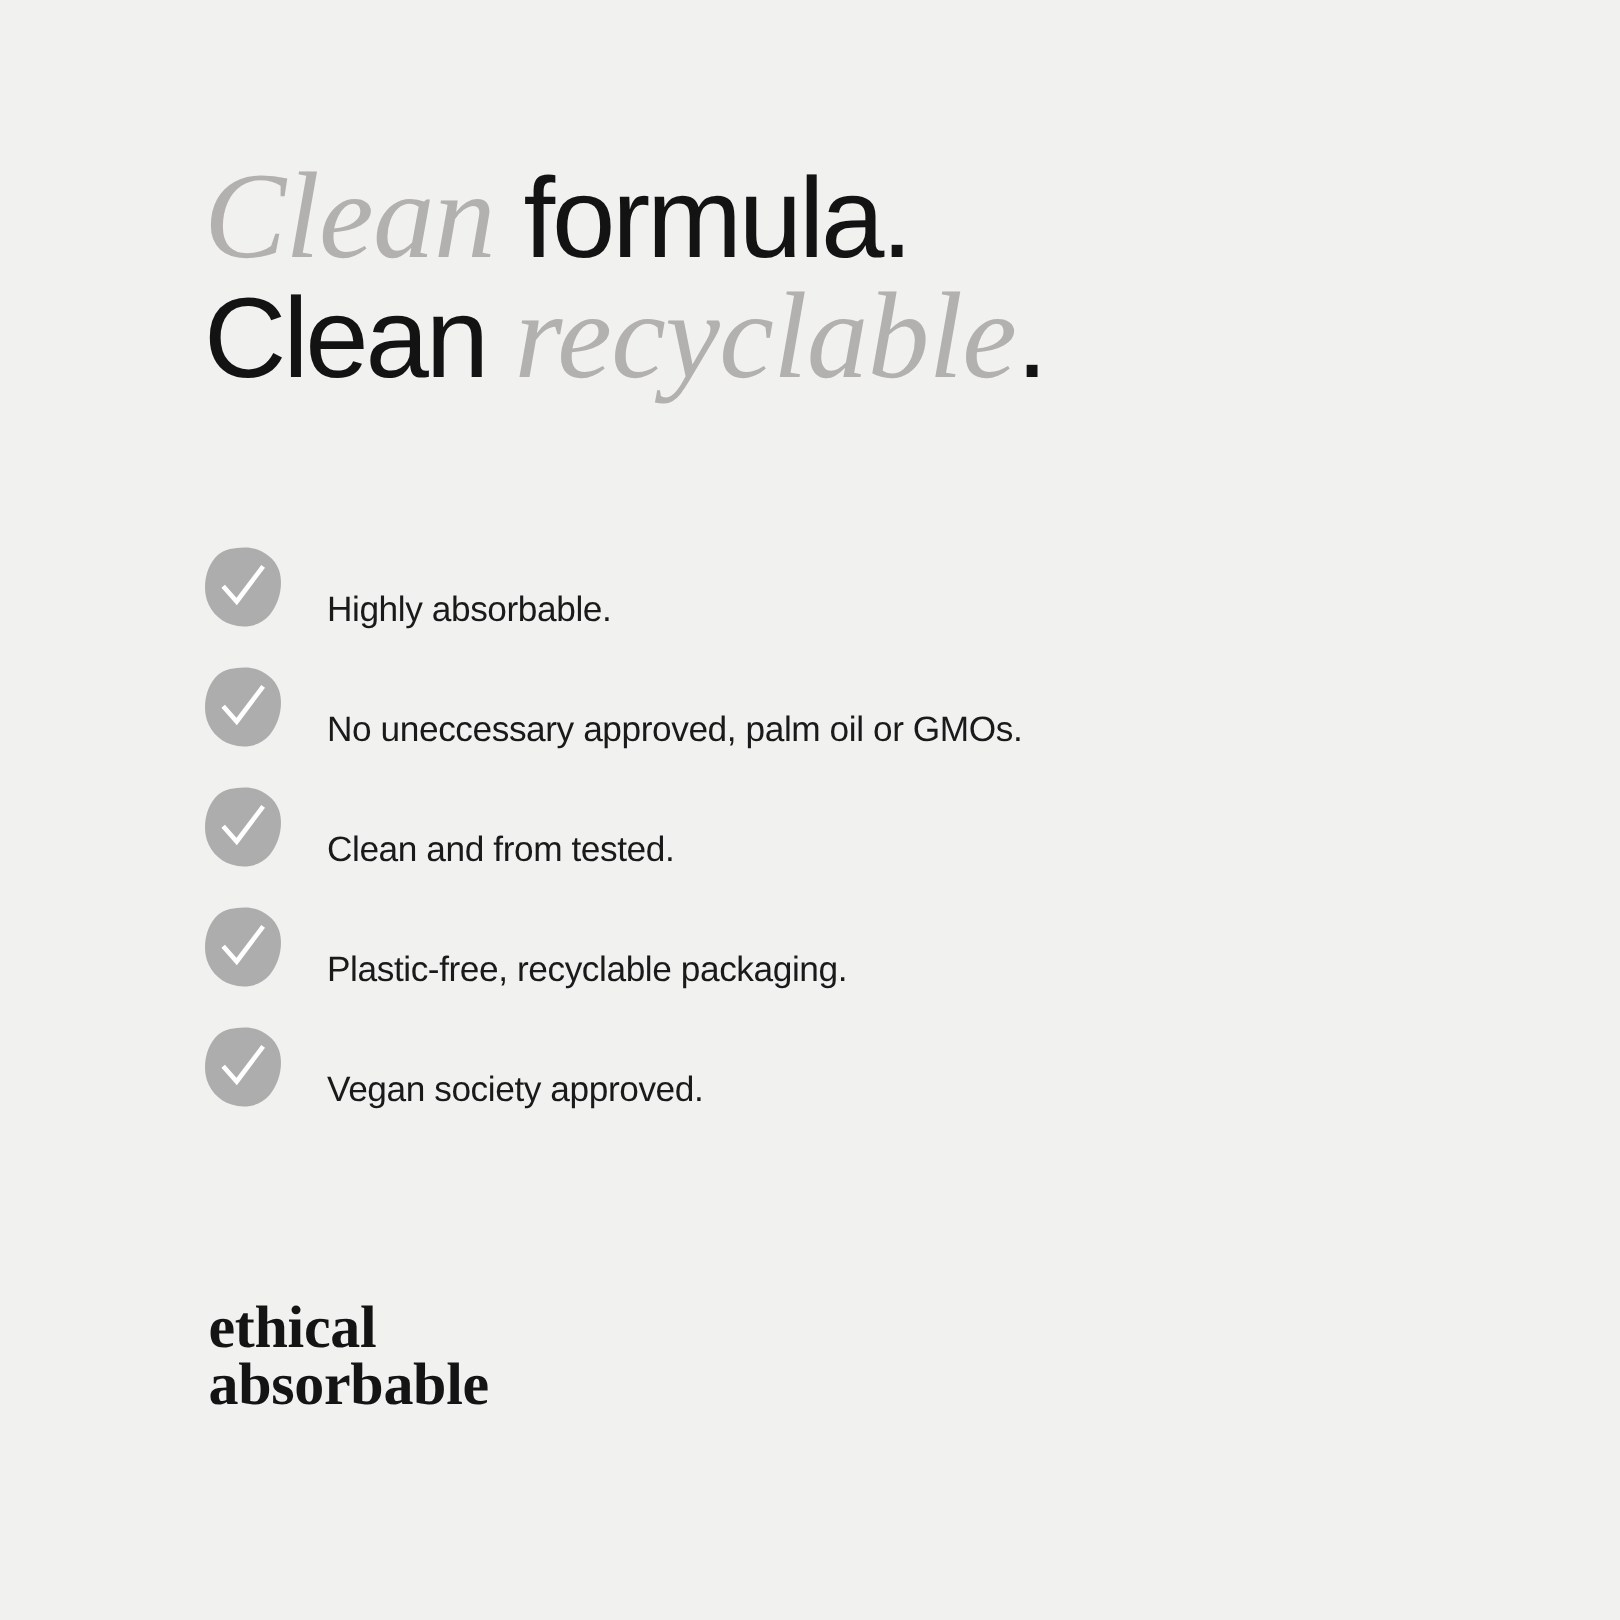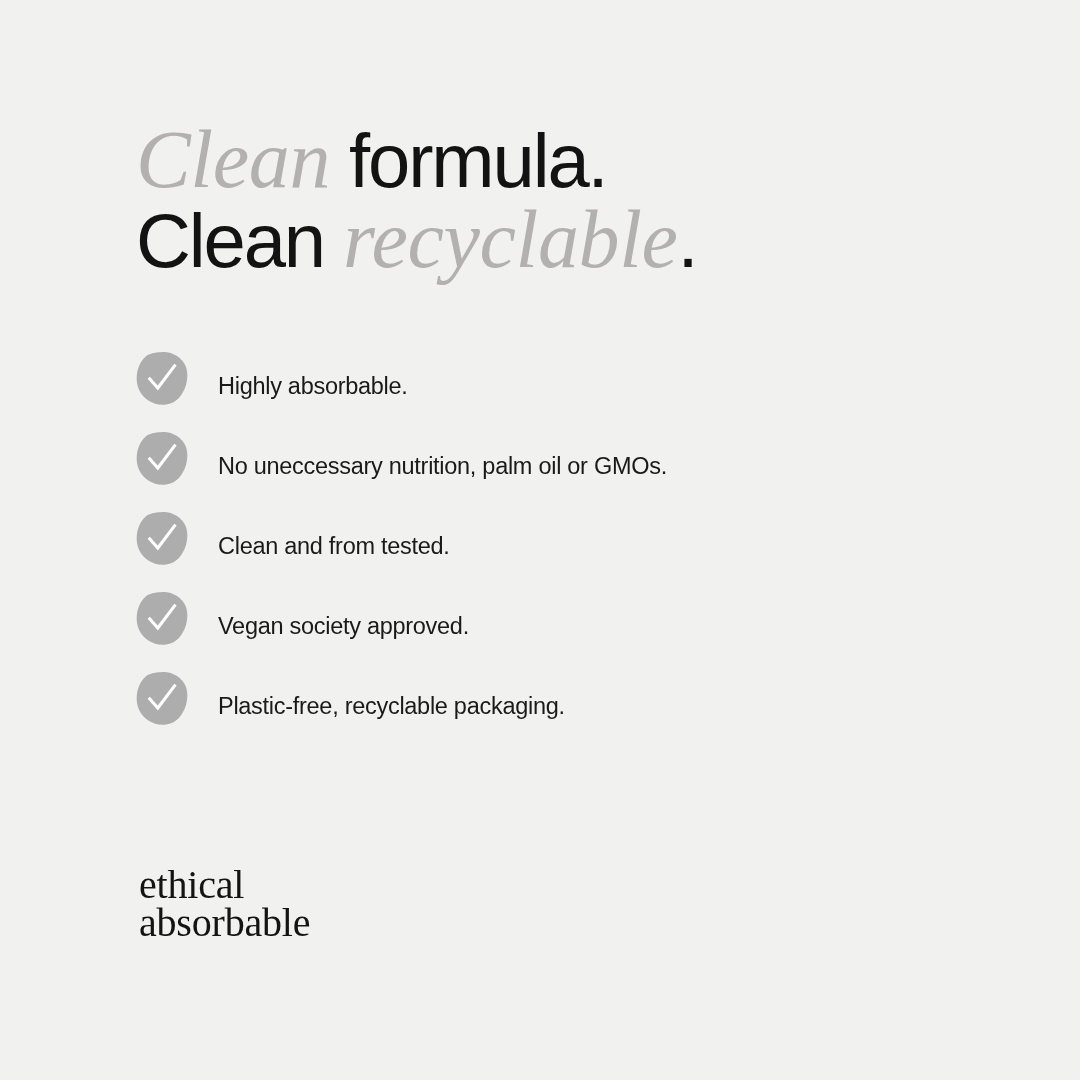--- a/index.html
+++ b/index.html
@@ -18,21 +18,21 @@
 
   .canvas {
     position: absolute;
     inset: 0;
   }
 
   
   .headline {
     position: absolute;
     left: 136px;
-    top: 120px;
+    top: 104px;
     width: 880px;
     line-height: 0.97;
     letter-spacing: -0.018em;
     white-space: nowrap;
   }
   .headline .hline {
     display: block;
     font-size: 76px;
   }
   .hl-sans {
@@ -60,21 +60,21 @@
   .benefits {
     position: absolute;
     left: 136px;
     top: 338px;
     width: 900px;
   }
   .benefit-row {
     position: relative;
     height: 80px;
     display: flex;
-    align-items: center;
+    align-items: flex-end;
   }
   .check-badge {
     position: relative;
     flex: 0 0 auto;
     width: 52px;
     height: 54px;
     margin-top: 0px;
   }
   .check-badge svg {
     display: block;
@@ -93,21 +93,21 @@
     padding-top: 17px;
     white-space: nowrap;
   }
 
   
   .logo {
     position: absolute;
     left: 139px;
     top: 866px;
     font-family: "Liberation Serif", "DejaVu Serif", serif;
-    font-weight: 400;
+    font-weight: 700;
     font-size: 40px;
     line-height: 0.95;
     color: #141414;
     letter-spacing: -0.005em;
   }
   .logo .logo-line {
     display: block;
   }
 </style>
 </head>
@@ -136,21 +136,21 @@
 
     <div class="benefit-row">
       <span class="check-badge">
         <svg viewBox="0 0 52 54" xmlns="http://www.w3.org/2000/svg">
           <path d="M26.6 1.0 C36.0 0.4 46.6 6.6 49.9 15.8 C53.2 25.0 50.6 38.0 43.6 46.2
                    C37.2 53.6 27.0 55.2 18.4 52.4 C9.4 49.5 2.6 41.8 1.1 32.6
                    C-0.5 22.8 2.6 12.0 9.2 6.0 C13.8 1.8 20.4 1.4 26.6 1.0 Z" fill="#ADADAD"></path>
           <path d="M13.8 28.0 L21.8 37.0 L38.5 14.8" fill="none" stroke="#FFFFFF" stroke-width="3.1" stroke-linecap="square" stroke-linejoin="miter"></path>
         </svg>
       </span>
-      <span class="benefit-text">No uneccessary nutrition, palm oil or GMOs.</span>
+      <span class="benefit-text">No uneccessary approved, palm oil or GMOs.</span>
     </div>
 
     <div class="benefit-row">
       <span class="check-badge">
         <svg viewBox="0 0 52 54" xmlns="http://www.w3.org/2000/svg">
           <path d="M26.6 1.0 C36.0 0.4 46.6 6.6 49.9 15.8 C53.2 25.0 50.6 38.0 43.6 46.2
                    C37.2 53.6 27.0 55.2 18.4 52.4 C9.4 49.5 2.6 41.8 1.1 32.6
                    C-0.5 22.8 2.6 12.0 9.2 6.0 C13.8 1.8 20.4 1.4 26.6 1.0 Z" fill="#ADADAD"></path>
           <path d="M13.8 28.0 L21.8 37.0 L38.5 14.8" fill="none" stroke="#FFFFFF" stroke-width="3.1" stroke-linecap="square" stroke-linejoin="miter"></path>
         </svg>
@@ -161,33 +161,33 @@
 
     <div class="benefit-row">
       <span class="check-badge">
         <svg viewBox="0 0 52 54" xmlns="http://www.w3.org/2000/svg">
           <path d="M26.6 1.0 C36.0 0.4 46.6 6.6 49.9 15.8 C53.2 25.0 50.6 38.0 43.6 46.2
                    C37.2 53.6 27.0 55.2 18.4 52.4 C9.4 49.5 2.6 41.8 1.1 32.6
                    C-0.5 22.8 2.6 12.0 9.2 6.0 C13.8 1.8 20.4 1.4 26.6 1.0 Z" fill="#ADADAD"></path>
           <path d="M13.8 28.0 L21.8 37.0 L38.5 14.8" fill="none" stroke="#FFFFFF" stroke-width="3.1" stroke-linecap="square" stroke-linejoin="miter"></path>
         </svg>
       </span>
-      <span class="benefit-text">Vegan society approved.</span>
+      <span class="benefit-text">Plastic-free, recyclable packaging.</span>
     </div>
 
     <div class="benefit-row">
       <span class="check-badge">
         <svg viewBox="0 0 52 54" xmlns="http://www.w3.org/2000/svg">
           <path d="M26.6 1.0 C36.0 0.4 46.6 6.6 49.9 15.8 C53.2 25.0 50.6 38.0 43.6 46.2
                    C37.2 53.6 27.0 55.2 18.4 52.4 C9.4 49.5 2.6 41.8 1.1 32.6
                    C-0.5 22.8 2.6 12.0 9.2 6.0 C13.8 1.8 20.4 1.4 26.6 1.0 Z" fill="#ADADAD"></path>
           <path d="M13.8 28.0 L21.8 37.0 L38.5 14.8" fill="none" stroke="#FFFFFF" stroke-width="3.1" stroke-linecap="square" stroke-linejoin="miter"></path>
         </svg>
       </span>
-      <span class="benefit-text">Plastic-free, recyclable packaging.</span>
+      <span class="benefit-text">Vegan society approved.</span>
     </div>
 
   </div>
 
   <div class="logo">
     <span class="logo-line">ethical</span>
     <span class="logo-line">absorbable</span>
   </div>
 
 </div>

